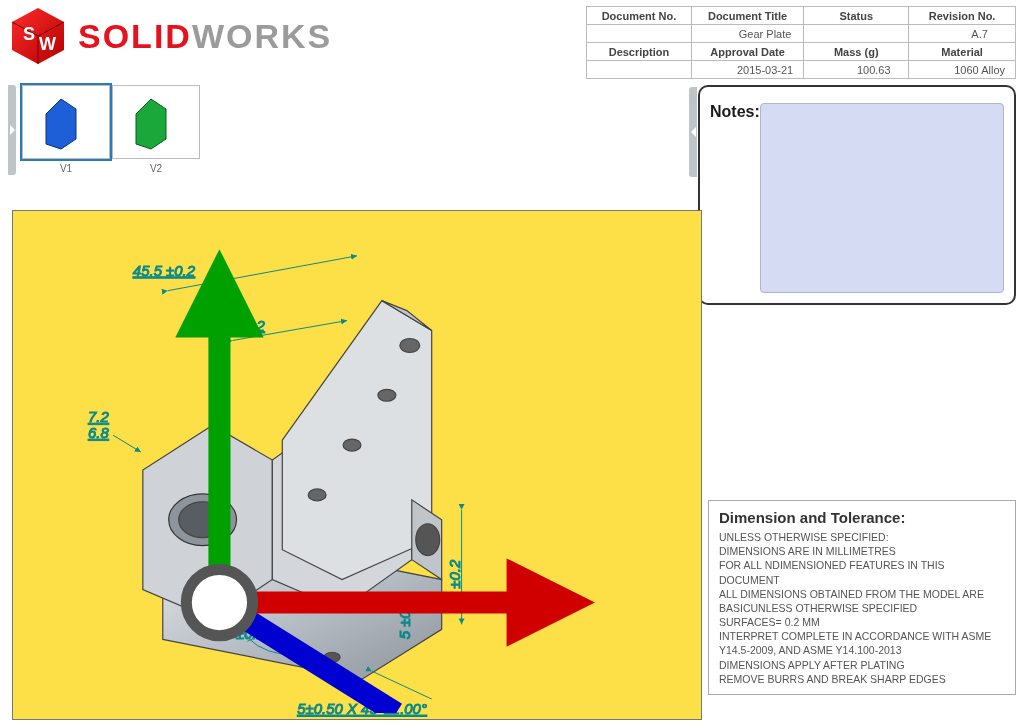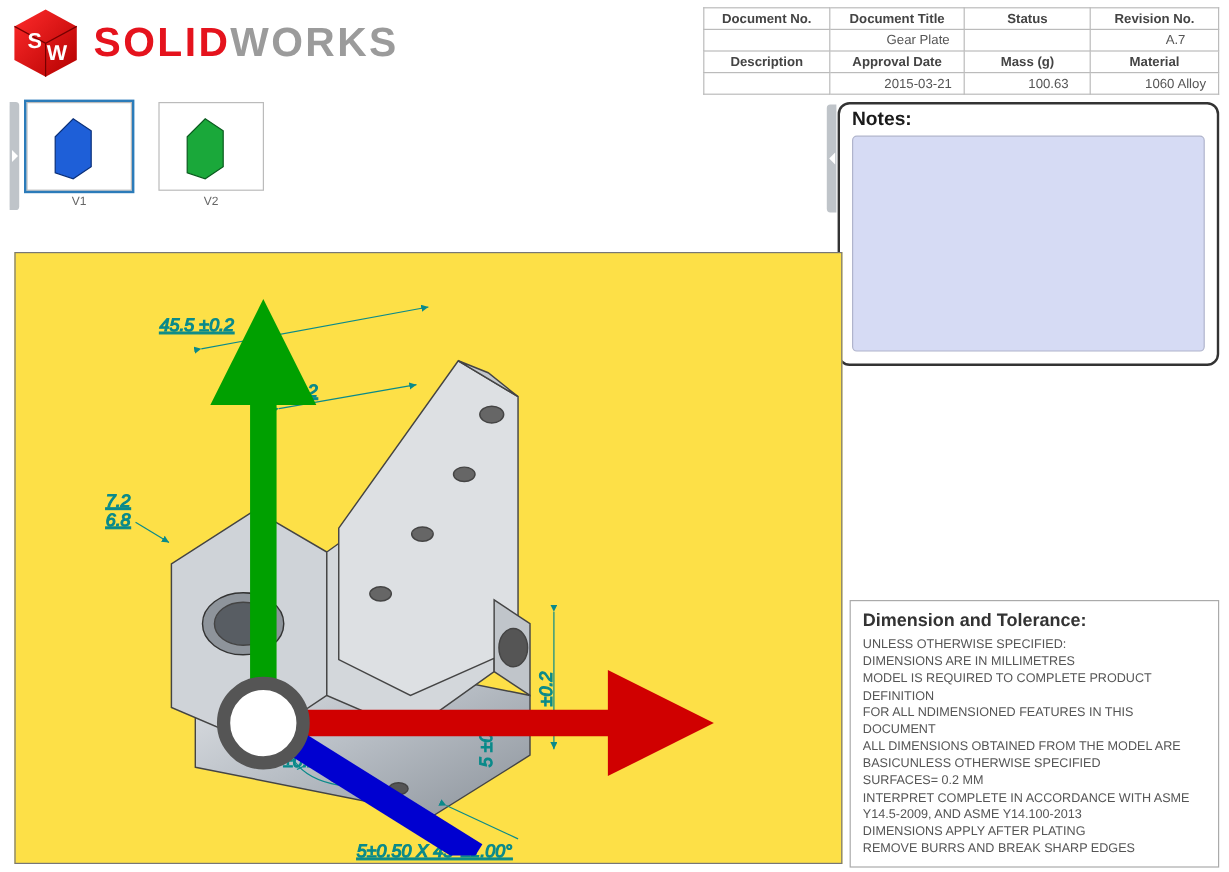--- a/index.html
+++ b/index.html
@@ -16,27 +16,27 @@
   .info-table { border-collapse: collapse; margin-left: auto; font-size: 11px; color: #555; }
   .info-table th, .info-table td { border: 1px solid #bbb; padding: 2px 10px; text-align: center; min-width: 105px; }
   .info-table th { font-weight: bold; background: #fff; color: #444; height: 18px; }
   .info-table td { height: 18px; font-weight: normal; padding-left: 45px; }
 
   
   .mid-row { display: flex; padding: 0 8px; gap: 10px; margin-top: 2px; }
   .thumb-strip { position: relative; display: flex; align-items: flex-start; }
   .thumb-handle { width: 8px; height: 90px; background: #bfc4c9; border-radius: 0 3px 3px 0; margin-right: 6px; display:flex; align-items:center; justify-content:center; }
   .thumb-handle::after { content: ""; width: 0; height: 0; border-top: 5px solid transparent; border-bottom: 5px solid transparent; border-left: 5px solid #fff; }
-  .thumbs { display: flex; gap: 22px; }
+  .thumbs { display: flex; gap: 2px; }
   .thumb { width: 88px; text-align: center; }
   .thumb-img { width: 88px; height: 74px; border: 1px solid #bbb; display:flex; align-items:center; justify-content:center; font-size:6px; color:#888; position:relative; }
   .thumb-img.selected { outline: 2px solid #2b7bb9; }
   .thumb-label { font-size: 10px; color: #666; margin-top: 4px; }
 
-  .notes-panel { margin-left: auto; width: 318px; border: 2px solid #333; border-radius: 10px; padding: 4px 10px 10px 10px; height: 220px; display:flex; flex-direction:column; position:relative; }
+  .notes-panel { margin-left: auto; width: 318px; border: 2px solid #333; border-radius: 10px; padding: 16px 10px 10px 10px; height: 220px; display:flex; position:relative; }
   .notes-title { font-size: 16px; font-weight: bold; color: #1a1a1a; margin-bottom: 4px; }
   .notes-body { flex: 1; background: #d6dbf4; border: 1px solid #b0b4cc; border-radius: 4px; }
   .notes-handle { position:absolute; left:-11px; top:0; width:8px; height:90px; background:#bfc4c9; border-radius:3px 0 0 3px; display:flex; align-items:center; justify-content:center;}
   .notes-handle::after { content: ""; width:0; height:0; border-top:5px solid transparent; border-bottom:5px solid transparent; border-right:5px solid #fff; }
 
   
   .drawing-wrap { position: absolute; left: 12px; top: 210px; width: 690px; height: 510px; border: 1px solid #777; background: #fde047; }
   .drawing-wrap svg { width: 100%; height: 100%; }
 
   
@@ -204,21 +204,20 @@
     <line x1="10" y1="36" x2="26" y2="46" stroke="#0000d0" stroke-width="2"></line>
     <circle cx="10" cy="36" r="3" fill="#fff" stroke="#555"></circle>
   </svg>
 </div>
 
 <div class="dim-panel">
   <div class="dim-title">Dimension and Tolerance:</div>
   <div class="dim-body">
     <div>UNLESS OTHERWISE SPECIFIED:</div>
     <div>DIMENSIONS ARE IN MILLIMETRES</div>
-    <div>MODEL IS REQUIRED TO COMPLETE PRODUCT DEFINITION</div>
     <div>FOR ALL NDIMENSIONED FEATURES IN THIS DOCUMENT</div>
     <div>ALL DIMENSIONS OBTAINED FROM THE MODEL ARE</div>
     <div>BASICUNLESS OTHERWISE SPECIFIED</div>
     <div>SURFACES= 0.2 MM</div>
     <div>INTERPRET COMPLETE IN ACCORDANCE WITH ASME</div>
     <div>Y14.5-2009, AND ASME Y14.100-2013</div>
     <div>DIMENSIONS APPLY AFTER PLATING</div>
     <div>REMOVE BURRS AND BREAK SHARP EDGES</div>
   </div>
 </div>

